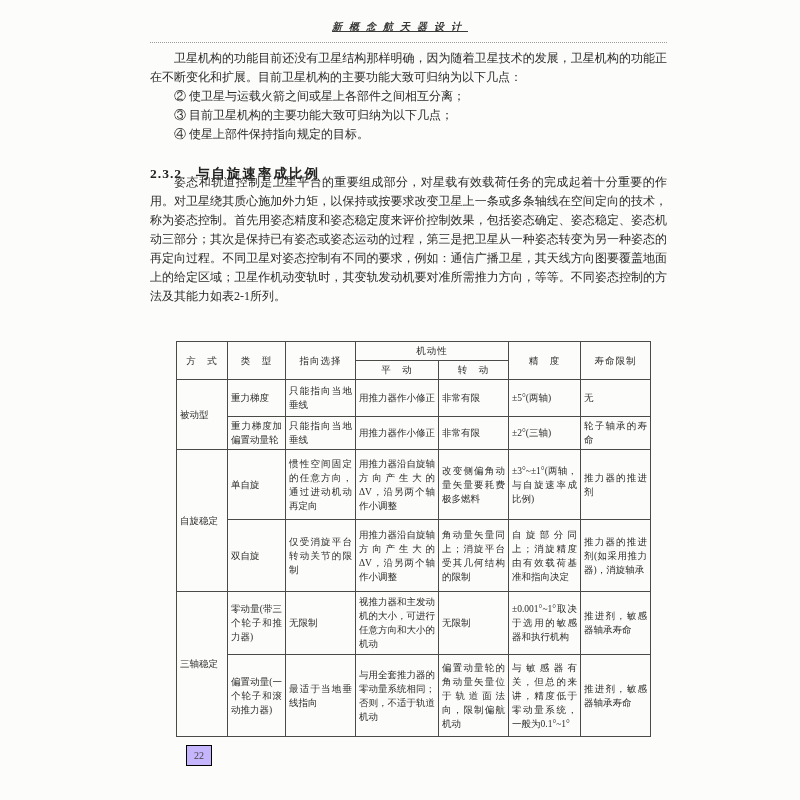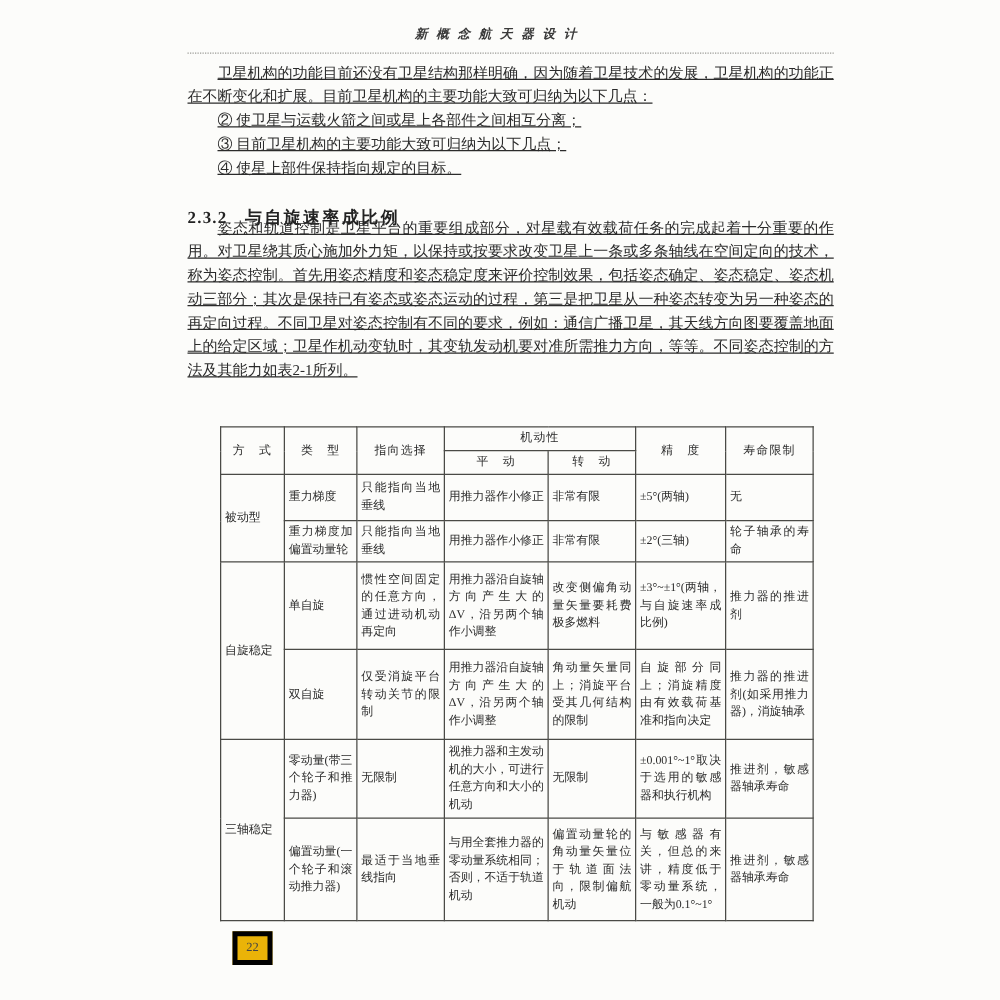--- a/index.html
+++ b/index.html
@@ -3,28 +3,28 @@
 <meta charset="utf-8">
 <style>
   html,body{margin:0;padding:0;}
   body{background:#e9e9e7;font-family:"Liberation Serif","DejaVu Serif",serif;}
   .page{
     position:relative;width:800px;height:800px;margin:0 auto;
     background:#fcfcfa;color:#2b2b2b;overflow:hidden;
   }
   .book-title{
     position:absolute;top:20px;left:0;width:800px;text-align:center;
-    font-size:10px;font-style:italic;font-weight:bold;letter-spacing:7px;color:#3a3a3a;
+    font-size:10px;font-style:italic;font-weight:bold;letter-spacing:7px;color:#3a3a3a;text-decoration:underline;
   }
   .header-rule{
     position:absolute;top:42px;left:150px;width:517px;height:0;
     border-top:1px dotted #9a9a96;
   }
   .bodytext{
-    font-size:12px;line-height:19px;text-align:justify;color:#2b2b2b;text-decoration:underline;
+    font-size:12px;line-height:19px;text-align:justify;color:#2b2b2b;
   }
   .intro{position:absolute;top:49px;left:150px;width:517px;}
   .intro p{margin:0;text-indent:2em;}
   .fn-list div{margin:0 0 0 2em;}
   .section-heading{
     position:absolute;top:165px;left:150px;width:517px;
     font-size:13.5px;font-weight:bold;color:#222;
   }
   .section-heading .sec-no{margin-right:14px;letter-spacing:1px;}
   .section-heading .sec-title{letter-spacing:2px;}
@@ -44,21 +44,21 @@
     font-weight:normal;overflow:hidden;
   }
   table.ctrl th{text-align:center;letter-spacing:1px;}
   table.ctrl td{text-align:justify;}
   td.c-center{text-align:center;}
   tr.hr1{height:19px;} tr.hr2{height:18px;}
   tr.r1{height:37px;} tr.r2{height:15px;} tr.r3{height:70px;}
   tr.r4{height:72px;} tr.r5{height:63px;} tr.r6{height:82px;}
   .page-num-box{
     position:absolute;top:745px;left:186px;width:24px;height:19px;
-    border:4px solid #000000;background:#eab308;
+    border:1px solid #000000;background:#c4b5fd;
     text-align:center;font-size:10px;line-height:19px;color:#444;
   }
 </style>
 </head>
 <body>
 
 <div class="page">
 
   <div class="book-title">新概念航天器设计</div>
   <div class="header-rule"></div>

